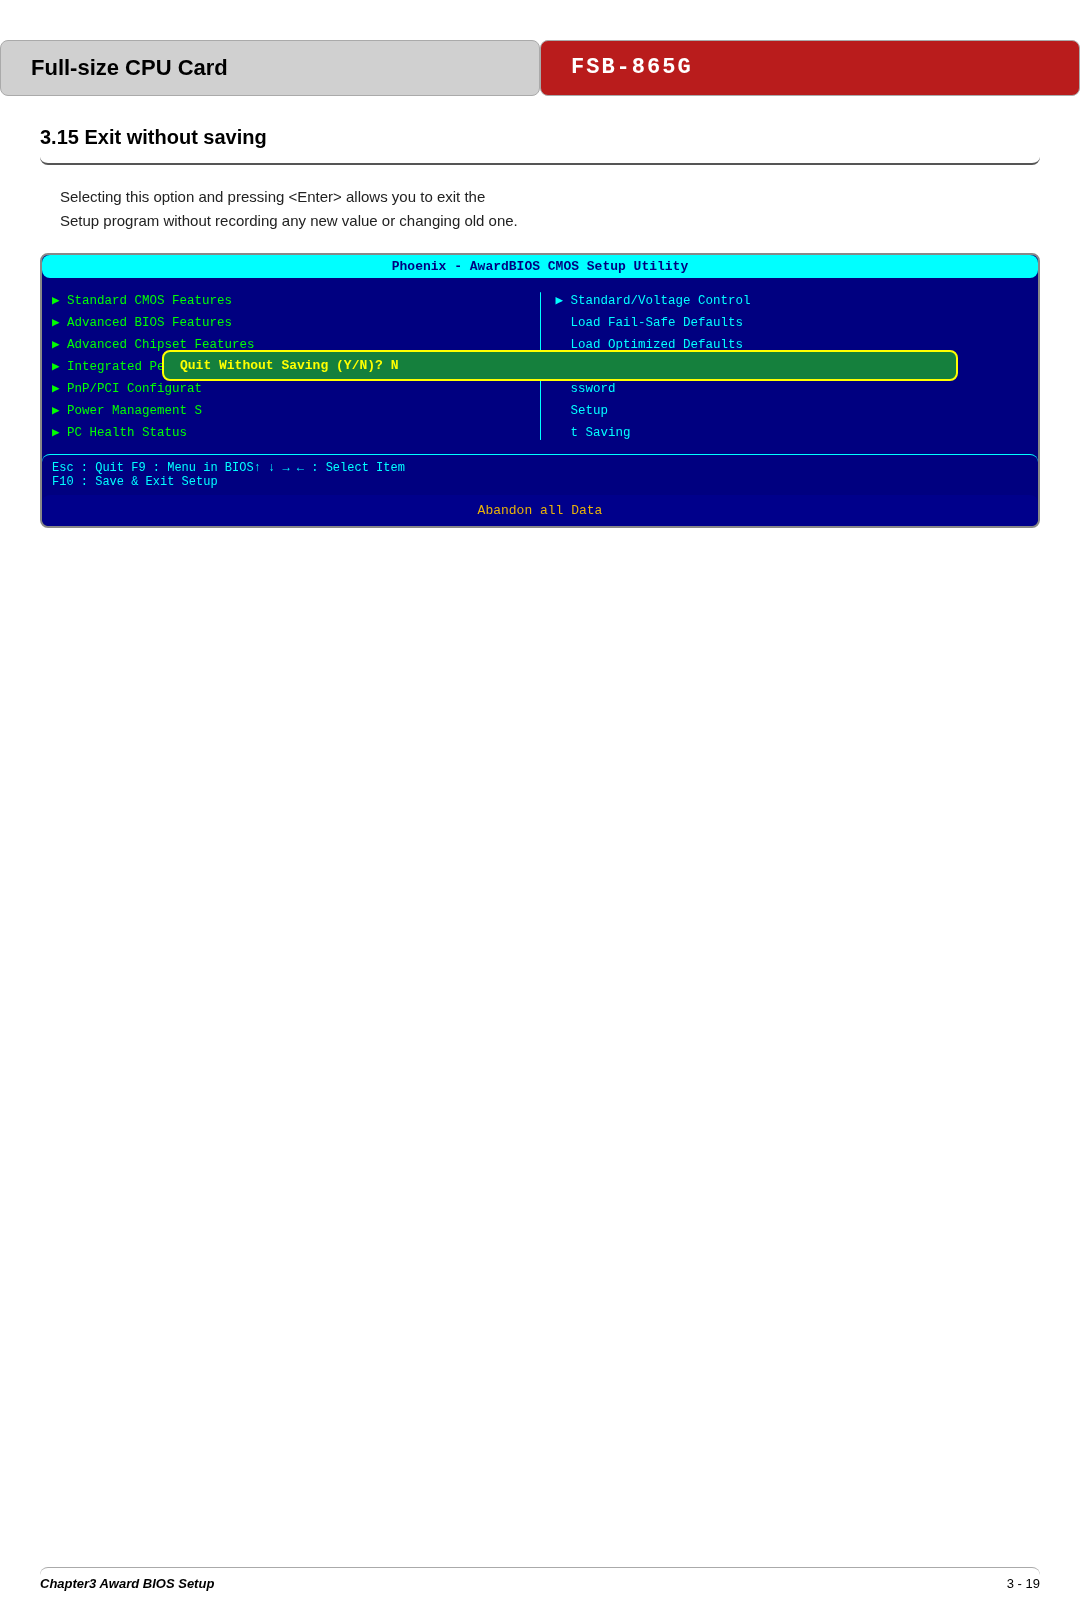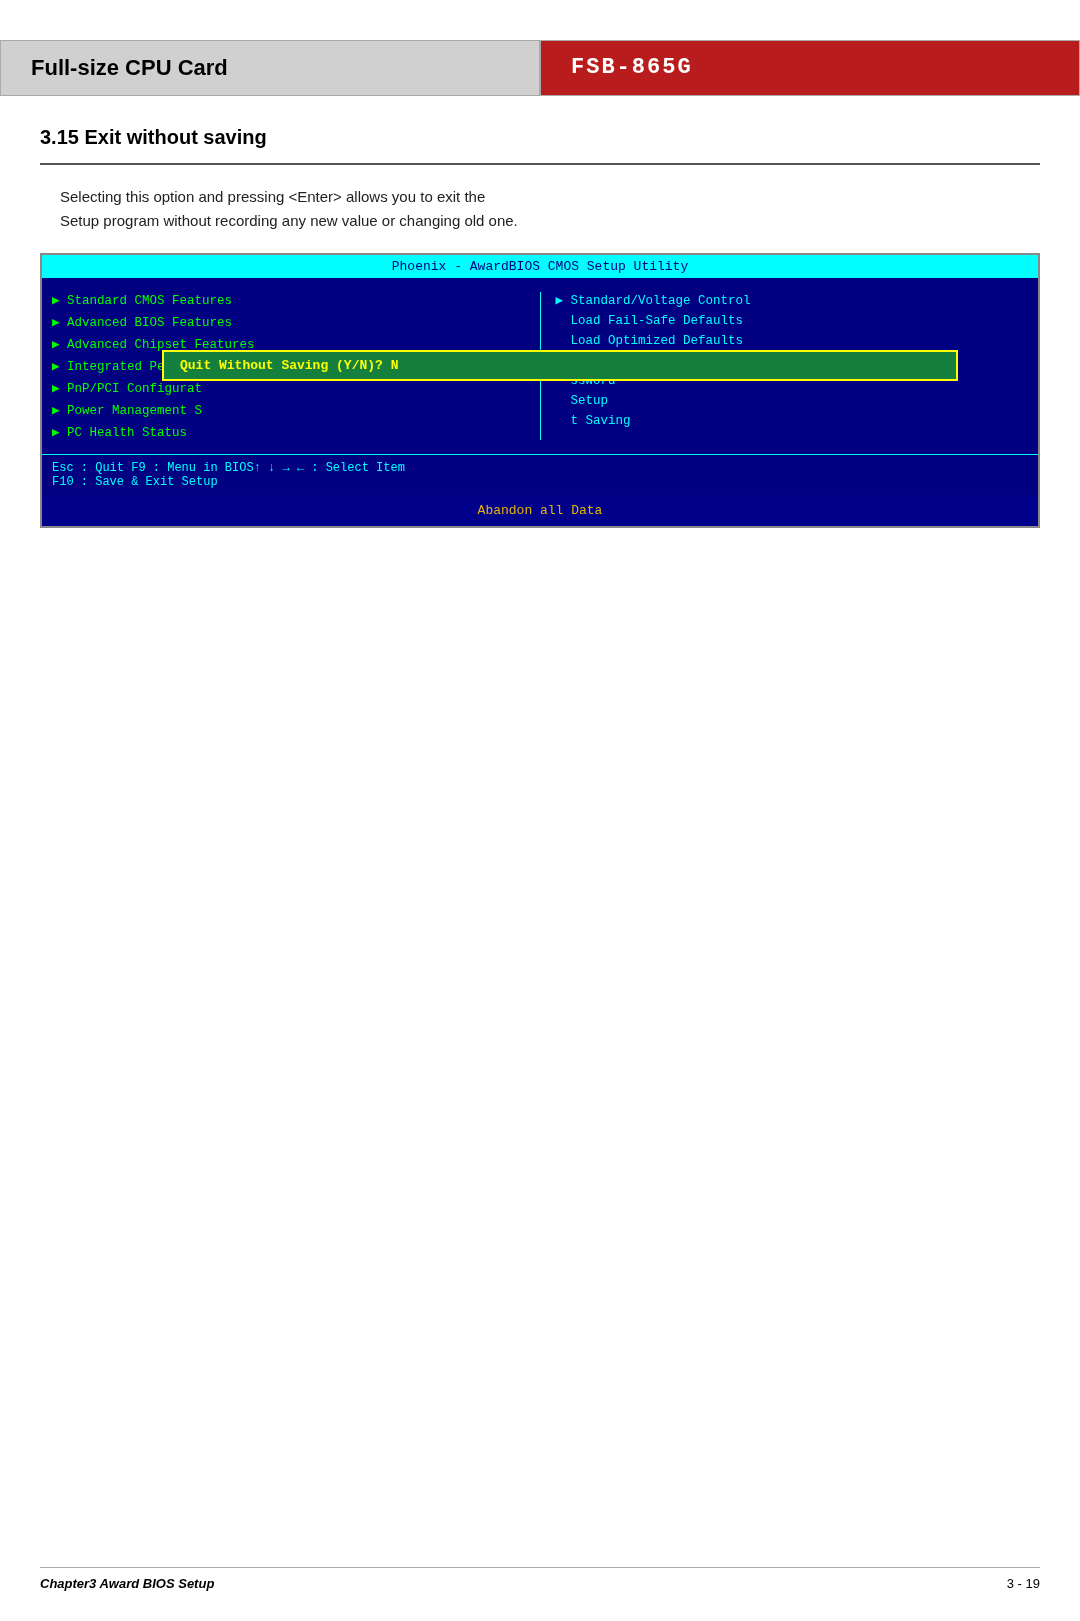--- a/index.html
+++ b/index.html
@@ -1,15 +1,15 @@
 <!DOCTYPE html>
 <html><head>
   <meta charset="utf-8">
   <style>
-    * { margin: 0; padding: 0; box-sizing: border-box; }
+    * { margin: 0; padding: 0; box-sizing: border-box; border-radius: 8px; }
 
     body {
       width: 1080px;
       min-height: 1621px;
       background: #ffffff;
       font-family: Arial, sans-serif;
       color: #000000;
       position: relative;
     }
 
@@ -70,36 +70,37 @@
       color: #00ffff;
       padding: 0;
       position: relative;
     }
 
     .bios-title-bar {
       background: #00ffff;
       color: #000080;
       text-align: center;
       padding: 4px 0;
-      font-weight: normal;
+      font-weight: bold;
       font-size: 13px;
     }
 
     .bios-body {
       display: flex;
       padding: 14px 10px;
       gap: 10px;
       position: relative;
     }
 
     .bios-col {
       flex: 1;
       display: flex;
       flex-direction: column;
       gap: 6px;
+      justify-content: space-between;
     }
 
     .bios-item {
       color: #00ff00;
       font-size: 12.5px;
       white-space: nowrap;
     }
 
     .bios-item-right {
       color: #00ffff;

